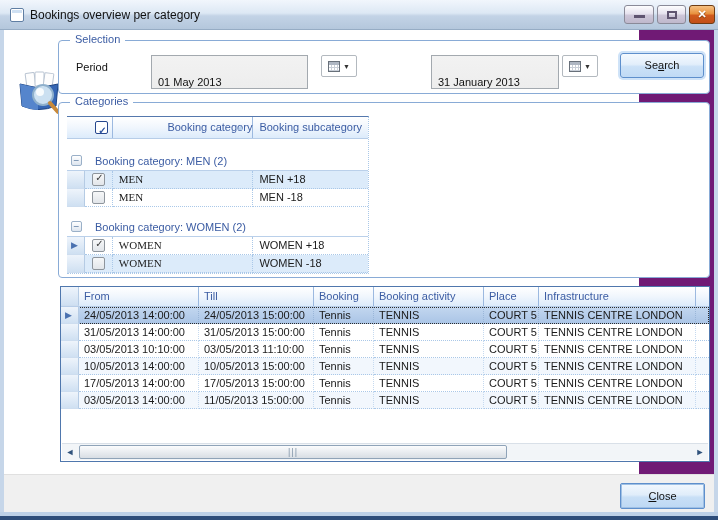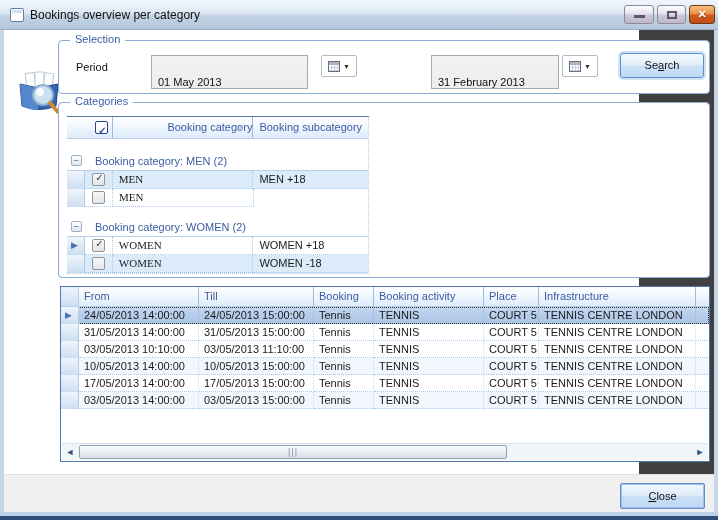--- a/index.html
+++ b/index.html
@@ -1,21 +1,21 @@
 <!DOCTYPE html>
 <html><head>
 <meta charset="utf-8">
 <style>
   html,body{margin:0;padding:0;background:#e8e8e8;}
   *{box-sizing:border-box;}
   .window{
     position:relative;width:718px;height:520px;
     font-family:"Liberation Sans",sans-serif;font-size:11px;color:#1a1a1a;
     box-shadow:inset 0 0 0 1px #64809f;
-    background:#404040;overflow:hidden;
+    background:#701a75;overflow:hidden;
   }
   
   .titlebar{position:absolute;left:0;top:0;width:718px;height:30px;
     background:linear-gradient(#f1f6fc 0%,#dde8f4 45%,#c3d3e6 55%,#b4c7dc 100%);
     border-bottom:1px solid #96acc4;}
   .title-icon{position:absolute;left:10px;top:8px;width:14px;height:14px;background:#fff;
     border:1px solid #5f7ea3;border-radius:2px;}
   .title-icon::after{content:"";position:absolute;left:1px;top:1px;right:1px;height:3px;background:#cfe0f2;}
   .title-text{position:absolute;left:30px;top:0;height:30px;line-height:30px;font-size:12px;color:#111;}
   .winbtn{position:absolute;top:5px;height:19px;border-radius:3px;border:1px solid #8a8a98;
@@ -168,21 +168,21 @@
     </svg>
 
     <div class="groupbox g-selection">
       <span class="legend">Selection</span>
       <span class="lbl-period">Period</span>
       <div class="datebox d1">01 May 2013</div>
       <div class="calbtn b1">
         <span class="cal-ic"></span>
         <span class="dd-arrow">▼</span>
       </div>
-      <div class="datebox d2">31 February 2013</div>
+      <div class="datebox d2">31 January 2013</div>
       <div class="calbtn b2">
         <span class="cal-ic"></span>
         <span class="dd-arrow">▼</span>
       </div>
       <div class="btn-search"><span>Se</span><span class="mn">a</span><span>rch</span></div>
     </div>
 
     <div class="groupbox g-categories">
       <span class="legend">Categories</span>
 
@@ -218,20 +218,21 @@
           </div>
           <div class="rc-cat">MEN</div>
           <div class="rc-sub">MEN +18</div>
         </div>
         <div class="cat-row">
           <div class="rc-sel"></div>
           <div class="rc-cb">
             <span class="cb"></span>
           </div>
           <div class="rc-cat">MEN</div>
+          <div class="rc-sub">MEN -18</div>
         </div>
 
         <div class="gap-row"></div>
 
         <div class="group-row">
           <span class="expander">−</span>
           <span class="group-label">Booking category: WOMEN (2)</span>
         </div>
         <div class="cat-row">
           <div class="rc-sel">
@@ -321,21 +322,21 @@
         <div class="dc w3">Tennis</div>
         <div class="dc w4">TENNIS</div>
         <div class="dc w5">COURT 5</div>
         <div class="dc w6">TENNIS CENTRE LONDON</div>
         <div class="dc wf"></div>
       </div>
 
       <div class="b-row alt">
         <div class="dc w-sel"></div>
         <div class="dc w1">03/05/2013 14:00:00</div>
-        <div class="dc w2">03/05/2013 15:00:00</div>
+        <div class="dc w2">11/05/2013 15:00:00</div>
         <div class="dc w3">Tennis</div>
         <div class="dc w4">TENNIS</div>
         <div class="dc w5">COURT 5</div>
         <div class="dc w6">TENNIS CENTRE LONDON</div>
         <div class="dc wf"></div>
       </div>
 
       <div class="hscroll">
         <span class="sb-arrow sb-left">◄</span>
         <span class="sb-thumb"><span>|||</span></span>

